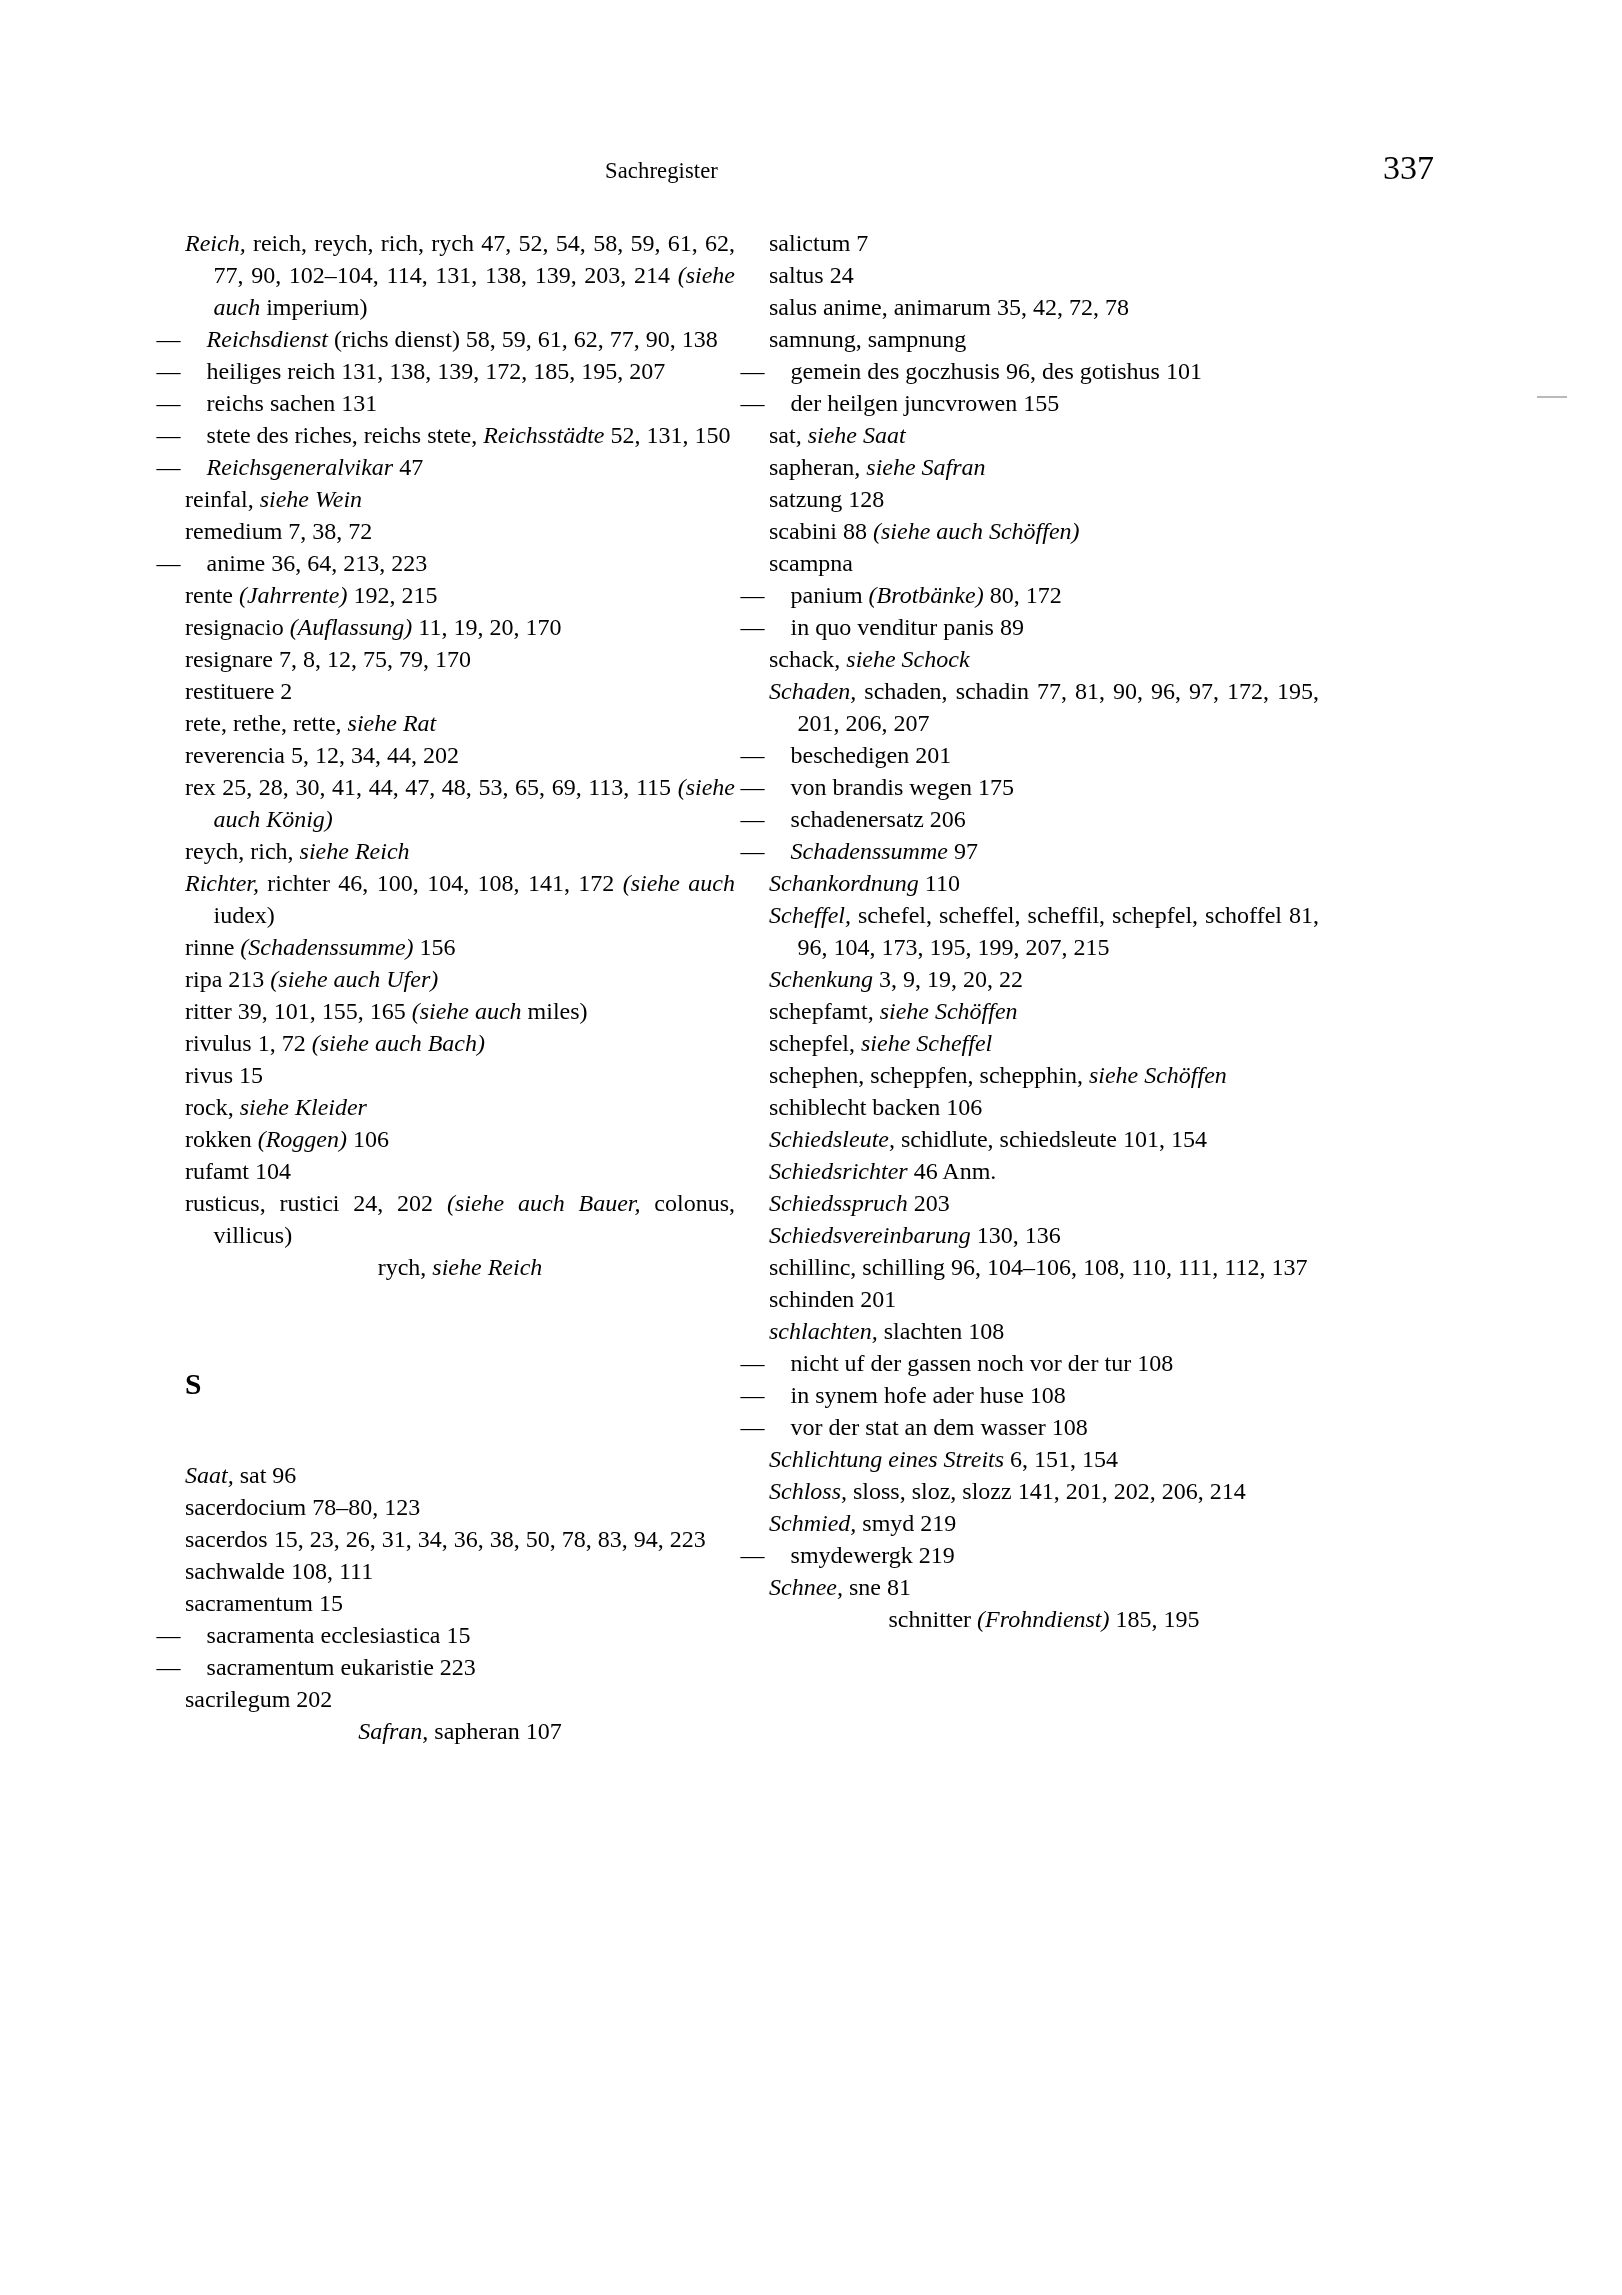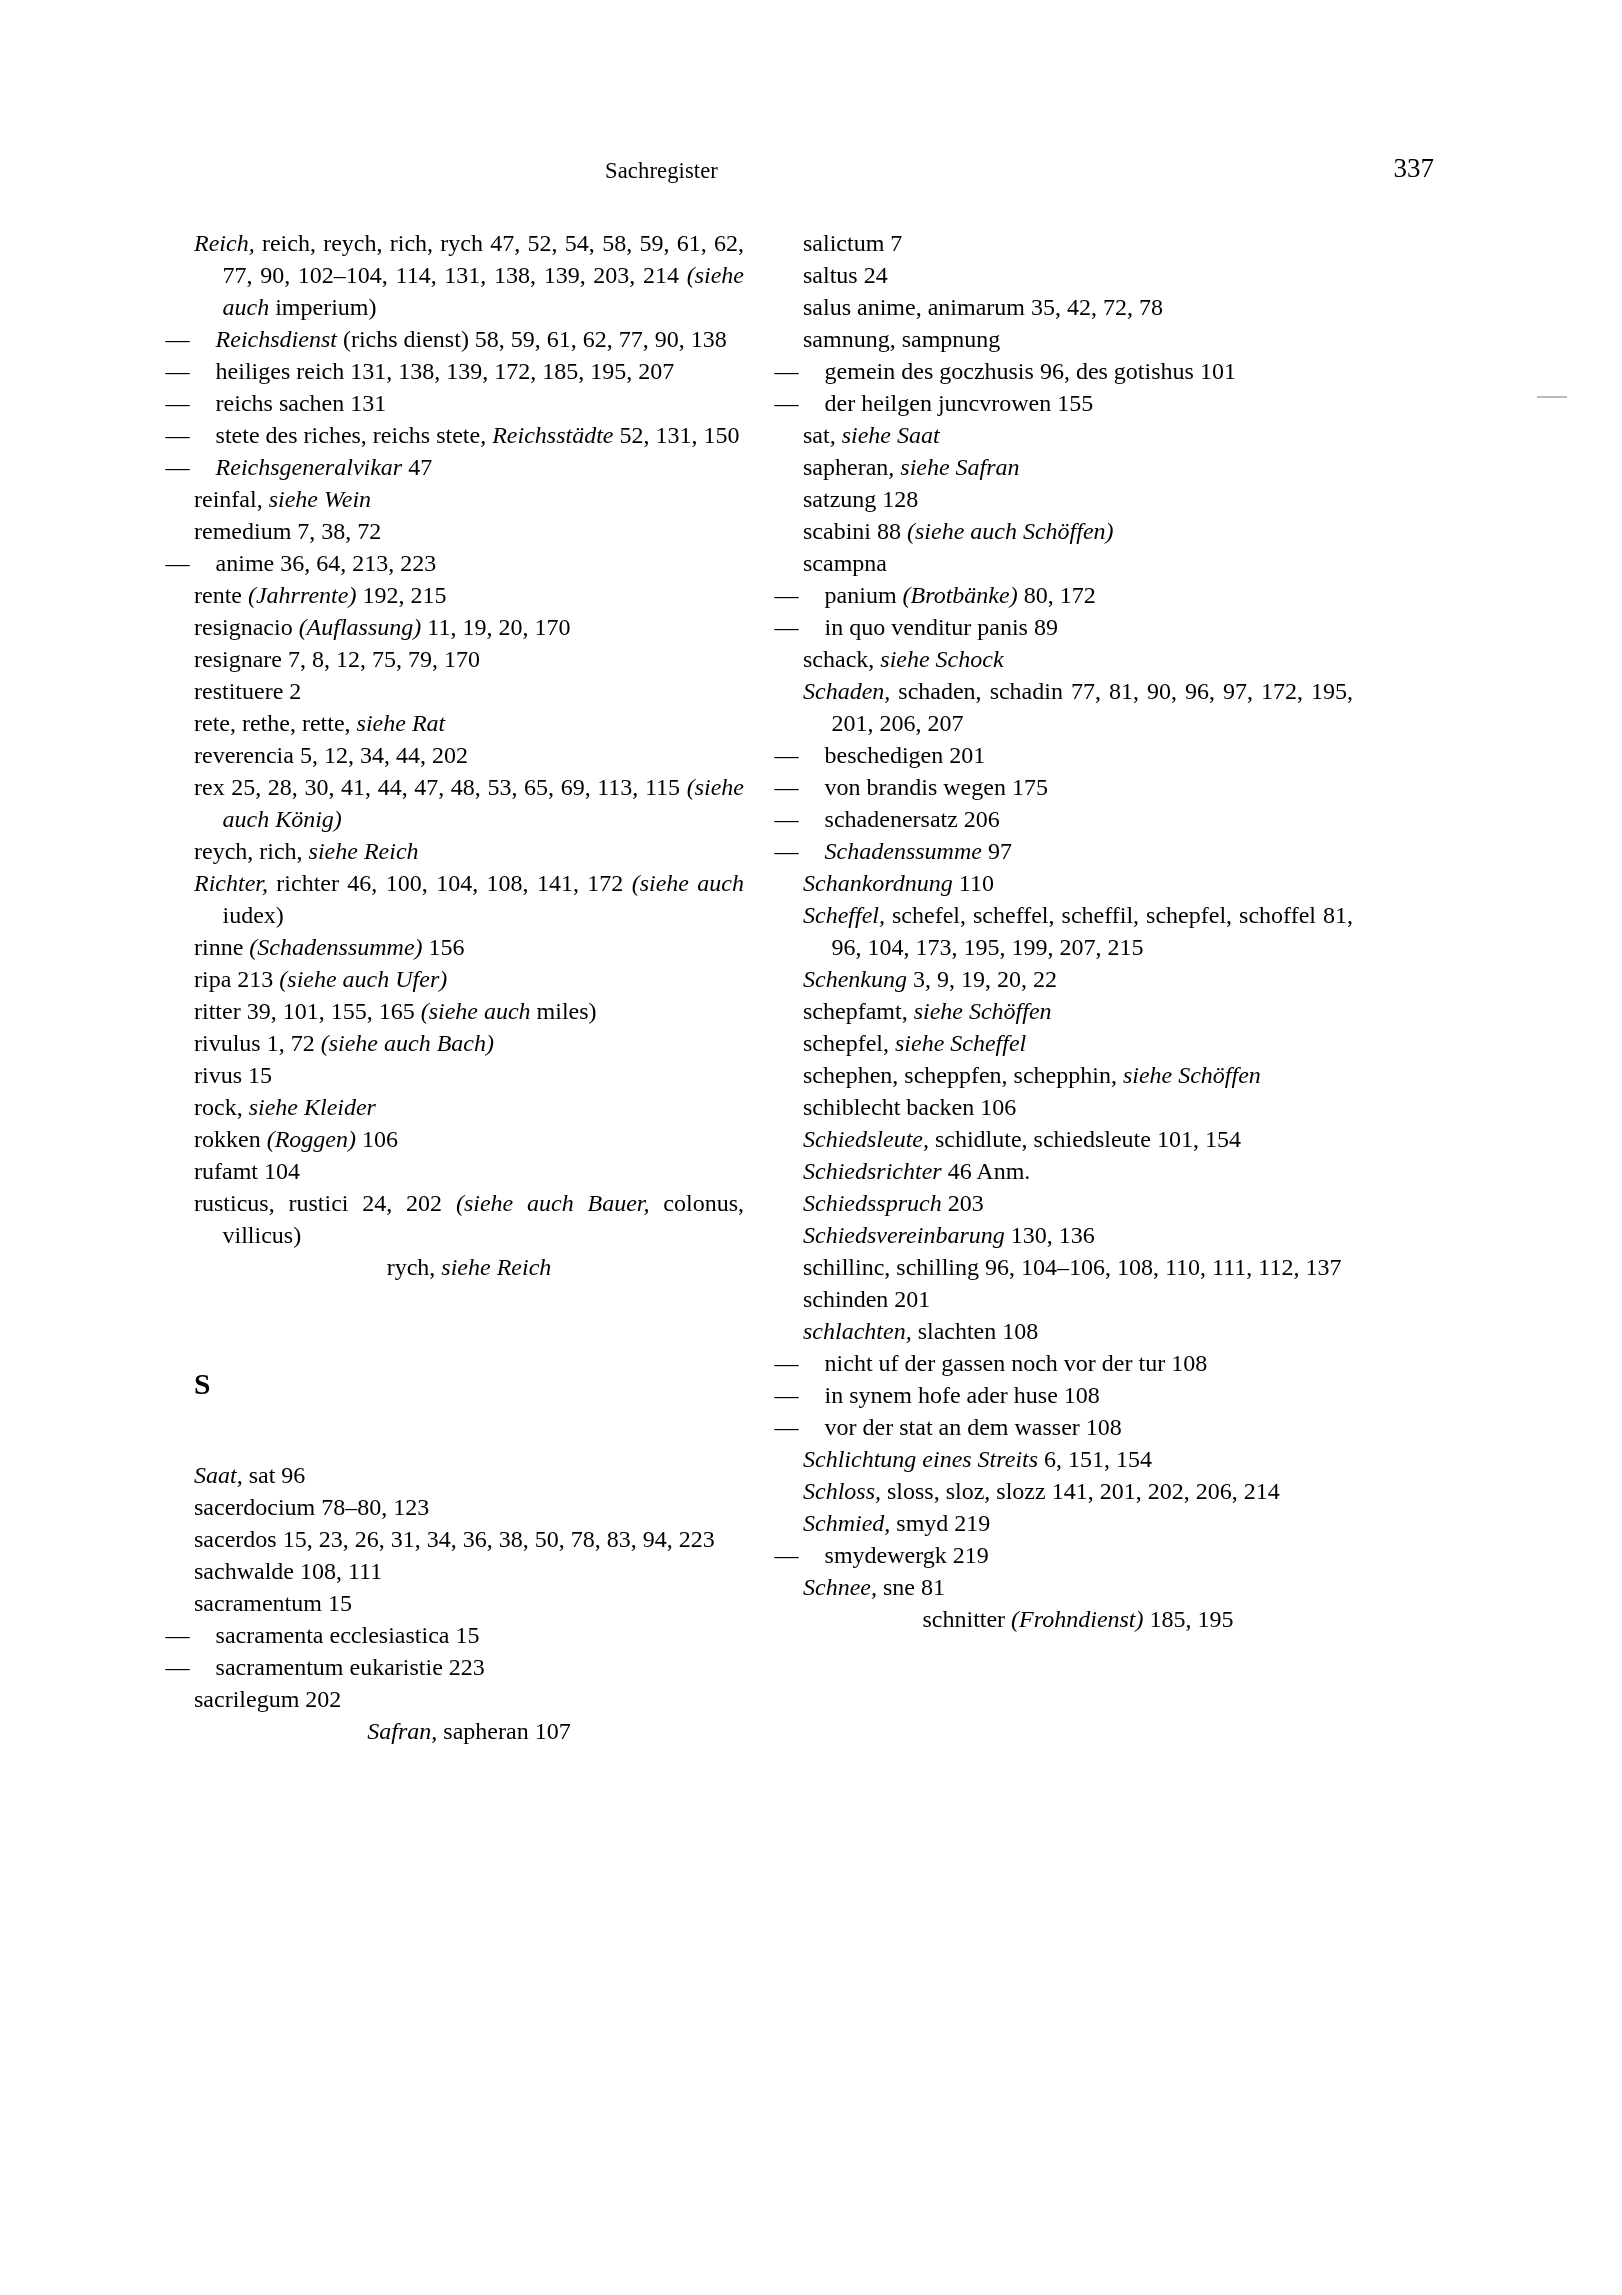--- a/index.html
+++ b/index.html
@@ -34,32 +34,32 @@
     width: 933px;
     text-align: center;
     font-size: 22.6px;
     line-height: 29.5px;
     letter-spacing: 0.1px;
   }
   #runhead .rh-folio {
     position: absolute;
     right: 0;
     top: -3.9px;
-    font-size: 27px;
+    font-size: 34px;
     line-height: 32px;
   }
 
   
   #columns {
     position: absolute;
-    left: 194px;
+    left: 185px;
     top: 227px;
     width: 1241px;
     display: flex;
-    gap: 59px;
+    gap: 34px;
   }
   .col {
     width: 550px;
     flex: 0 0 550px;
   }
 
   
   .entry {
     font-size: 24px;
     line-height: 32px;

